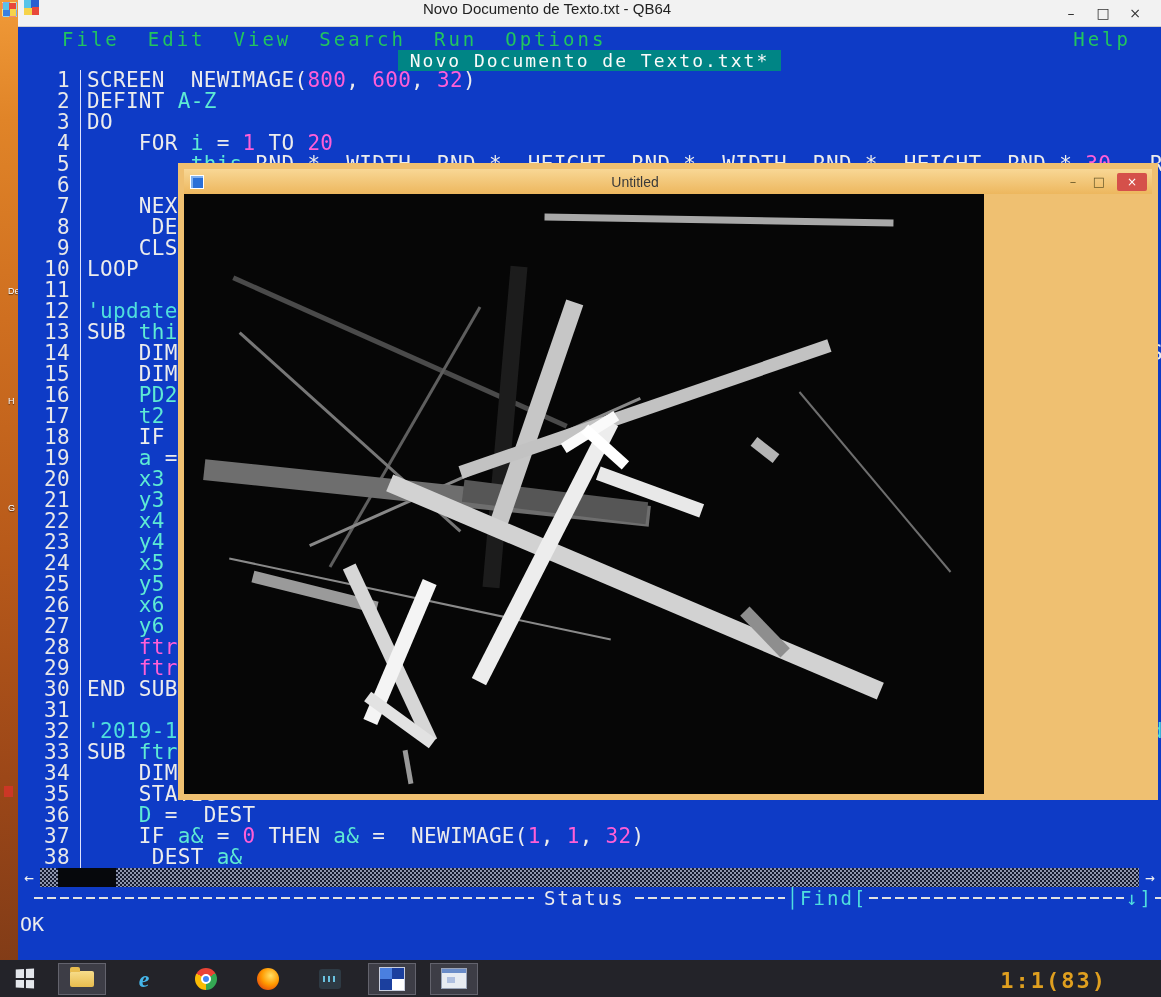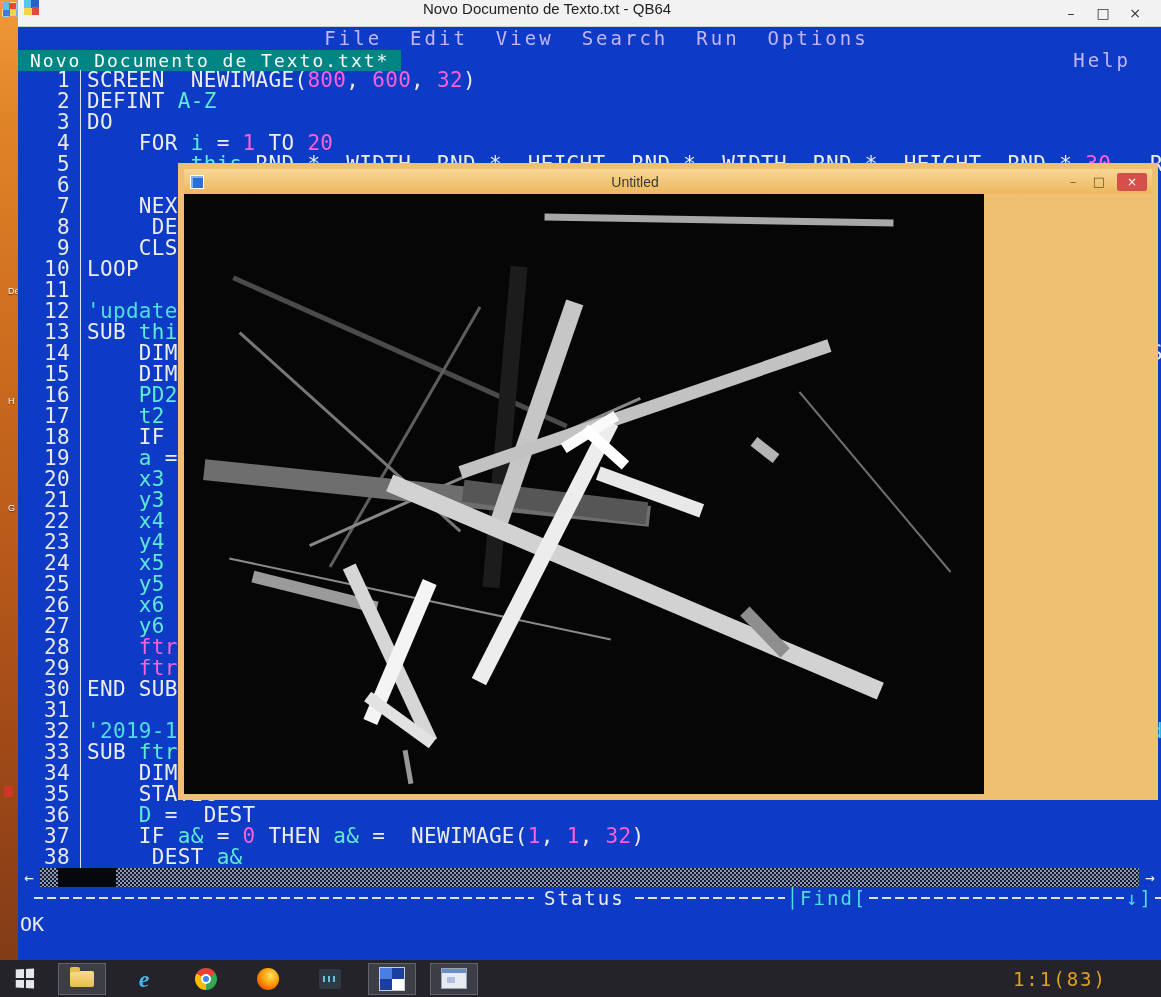--- a/index.html
+++ b/index.html
@@ -17,25 +17,25 @@
   
   #ide{position:absolute;left:18px;top:0;width:1143px;height:960px;background:#0e3bc6;}
   .ide-titlebar{height:26px;background:#f2f2f2;border-bottom:1px solid #cfcfcf;display:flex;align-items:flex-start;}
   .ide-icon{width:15px;height:15px;margin-left:6px;flex:0 0 15px;
     background:conic-gradient(#2a5fd0 0 25%,#e8483a 0 50%,#f6d34a 0 75%,#58c4e8 0);}
   .ide-title{flex:1;text-align:center;font:15px "Liberation Sans",sans-serif;color:#222;}
   .win-controls{display:flex;margin-right:10px;}
   .wc{width:32px;text-align:center;font:14px/26px "DejaVu Sans",sans-serif;color:#333;cursor:default;}
 
   .menubar{height:23px;display:flex;align-items:center;padding:0 16px 0 30px;
-    color:#c4b5fd;font-size:19px;letter-spacing:3px;flex-direction:column;}
+    color:#22c55e;font-size:19px;letter-spacing:3px;}
   .menu-item{padding:0 14px;}
   .menu-help{margin-left:auto;}
 
-  .tabrow{height:21px;display:flex;justify-content:flex-start;}
+  .tabrow{height:21px;display:flex;justify-content:center;}
   .tab{background:#008585;color:#fafafa;font-size:18px;letter-spacing:2px;
        padding:0 12px;height:21px;line-height:21px;}
 
   #code-lines{position:absolute;left:0;top:70px;width:1143px;height:798px;overflow:hidden;
     font-size:21px;line-height:21px;letter-spacing:0.32px;}
   .row{height:21px;display:flex;}
   .ln{flex:0 0 52px;text-align:right;color:#e8e8e8;}
   .code{flex:1;white-space:pre;border-left:1px solid #dde2ff;margin-left:10px;padding-left:6px;overflow:hidden;}
   .cw{color:#ececec}.cp{color:#ff5fd7}.cg{color:#5eead4}.cc{color:#4fdede}
 
@@ -85,21 +85,21 @@
   .icon-firefox{width:22px;height:22px;border-radius:50%;
     background:radial-gradient(circle at 62% 35%,#ffe066,#ff9a00 45%,#e3450d 85%);}
   .icon-media{width:22px;height:20px;background:#2e3a44;border-radius:3px;position:relative;}
   .icon-media::after{content:"";position:absolute;left:4px;right:4px;top:7px;height:6px;
     background:repeating-linear-gradient(90deg,#6ac2e0 0 2px,rgba(0,0,0,0) 2px 5px);}
   .icon-qb64{width:24px;height:22px;border:1px solid #c8cede;
     background:conic-gradient(#1b3f9e 0 25%,#fff 0 50%,#1b3f9e 0 75%,#4a7fe0 0);}
   .icon-viewer{width:24px;height:19px;background:#e8ecf2;border:1px solid #9aa4b8;position:relative;}
   .icon-viewer::before{content:"";position:absolute;left:0;right:0;top:0;height:4px;background:#6a8cc8;}
   .icon-viewer::after{content:"";position:absolute;left:5px;top:8px;width:8px;height:6px;background:#b0c0e0;}
-  .tb-status{position:absolute;right:54px;top:8px;color:#df9f1f;font-size:19px;letter-spacing:2px;}
+  .tb-status{position:absolute;right:54px;top:8px;color:#df9f1f;font-size:22px;letter-spacing:2px;font-weight:bold;}
 </style>
 </head>
 <body>
 
 <div id="screen">
 
   <div id="desktop-strip">
     <span class="dicon-top"></span>
     <span class="dicon-red"></span>
   <span class="dlabel" style="top: 286px;">Des</span>

